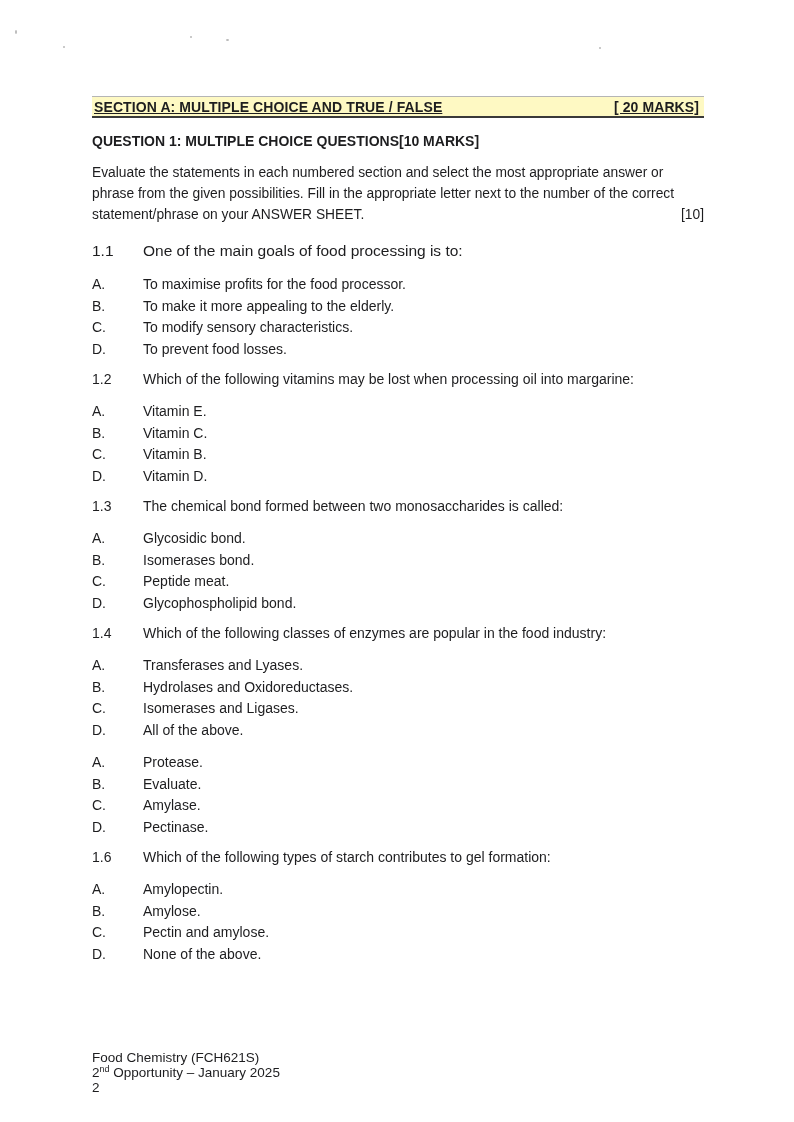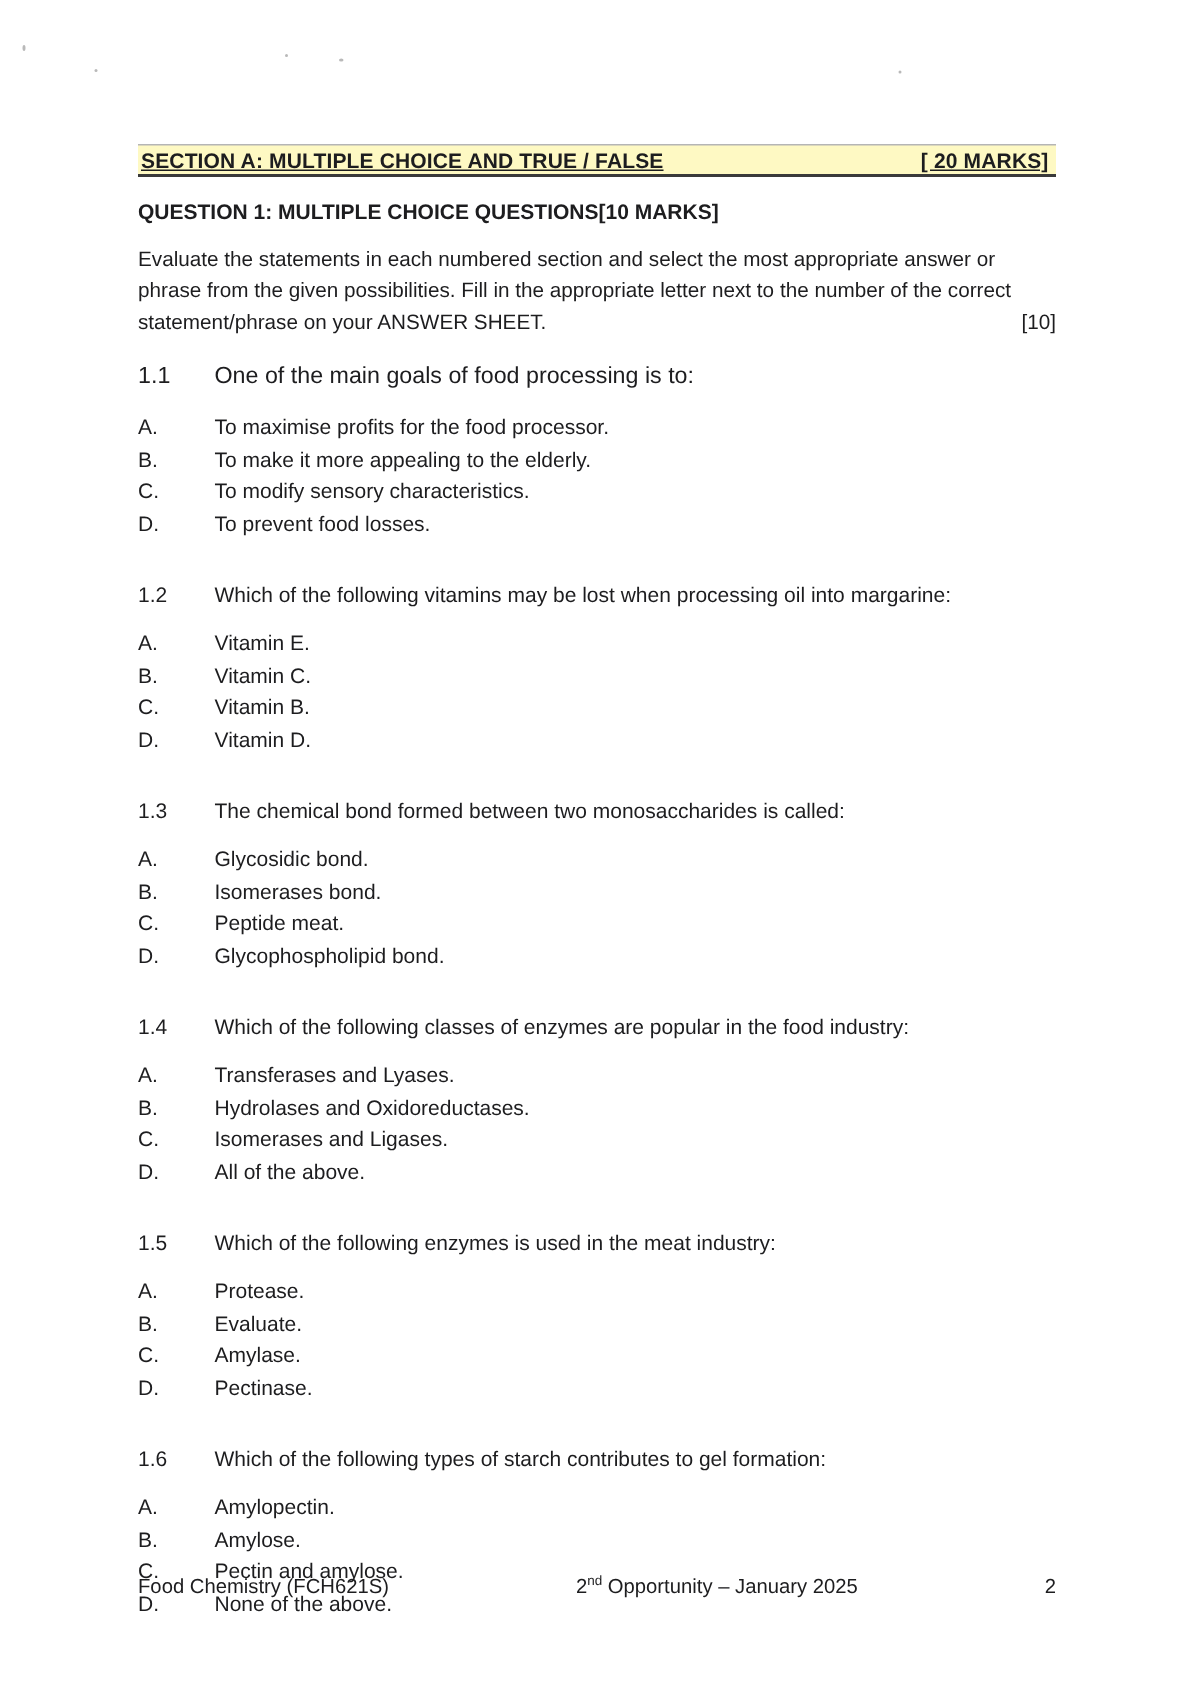--- a/index.html
+++ b/index.html
@@ -37,33 +37,34 @@
     margin-top: 15px;
   }
   .instructions {
     position: relative;
     margin-top: 13px;
     font-size: 13.8px;
     line-height: 21px;
   }
   .instructions .text { display: block; width: 604px; }
   .instructions .marks { position: absolute; right: 0; bottom: 0; }
-  .qblock { margin-top: 28px; }
+  .qblock { margin-top: 11px; }
   .qblock.first { margin-top: 17px; }
   .q-row { display: flex; margin-bottom: 14px; font-size: 14px; }
   .qblock.first .q-row { font-size: 15.5px; }
   .col-num { flex: 0 0 51px; }
   .opt-row { display: flex; font-size: 14px; line-height: 21.5px; }
   .footer {
     position: absolute;
     left: 92px; top: 1050px;
     width: 612px;
     display: flex;
     justify-content: space-between;
     font-size: 13.5px;
+    flex-direction: column;
   }
   sup { font-size: 9px; line-height: 0; }
   .speck { position: absolute; background: #b9b9b9; border-radius: 50%; }
   #s1 { left: 15px; top: 30px; width: 2px; height: 4px; }
   #s2 { left: 63px; top: 46px; width: 2px; height: 2px; }
   #s3 { left: 190px; top: 36px; width: 2px; height: 2px; }
   #s4 { left: 226px; top: 39px; width: 3px; height: 2px; }
   #s5 { left: 599px; top: 47px; width: 2px; height: 2px; }
 </style>
 </head>
@@ -178,24 +179,20 @@
       <span class="col-num">C.</span>
       <span>Isomerases and Ligases.</span>
     </div>
     <div class="opt-row">
       <span class="col-num">D.</span>
       <span>All of the above.</span>
     </div>
   </section>
 
   <section class="qblock">
-    <div class="q-row">
-      <span class="col-num">1.5</span>
-      <span>Which of the following enzymes is used in the meat industry:</span>
-    </div>
     <div class="opt-row">
       <span class="col-num">A.</span>
       <span>Protease.</span>
     </div>
     <div class="opt-row">
       <span class="col-num">B.</span>
       <span>Evaluate.</span>
     </div>
     <div class="opt-row">
       <span class="col-num">C.</span>

